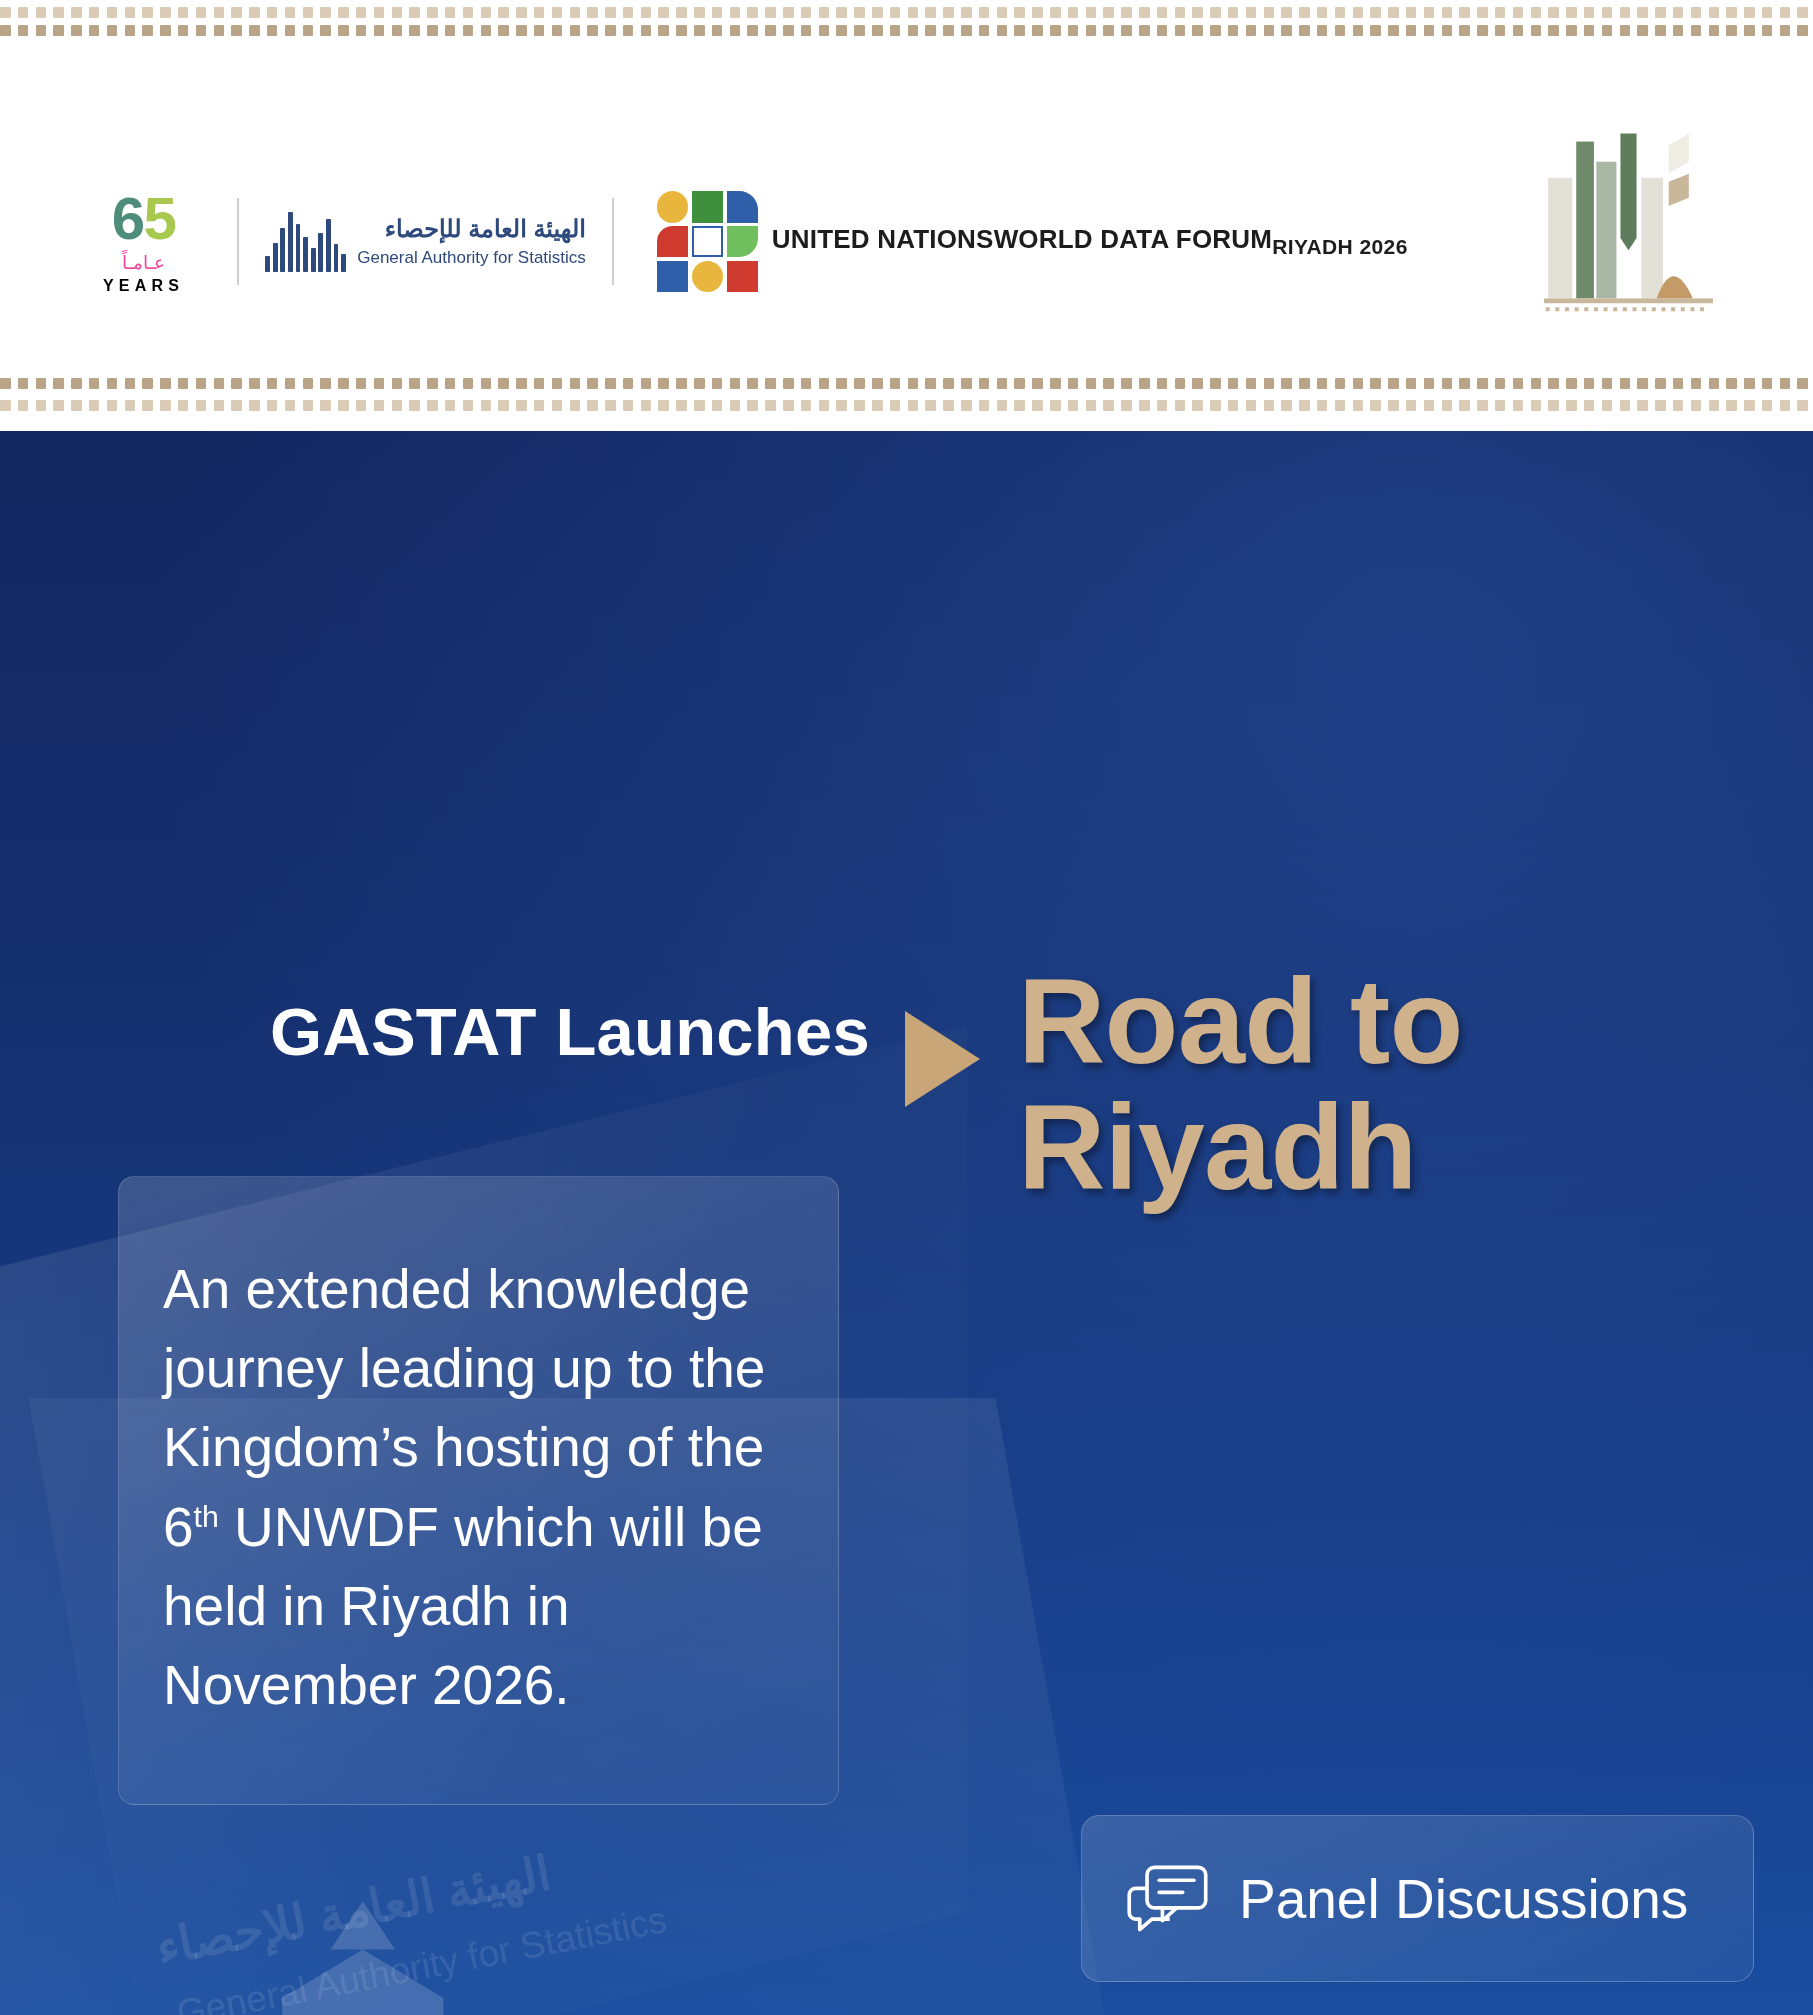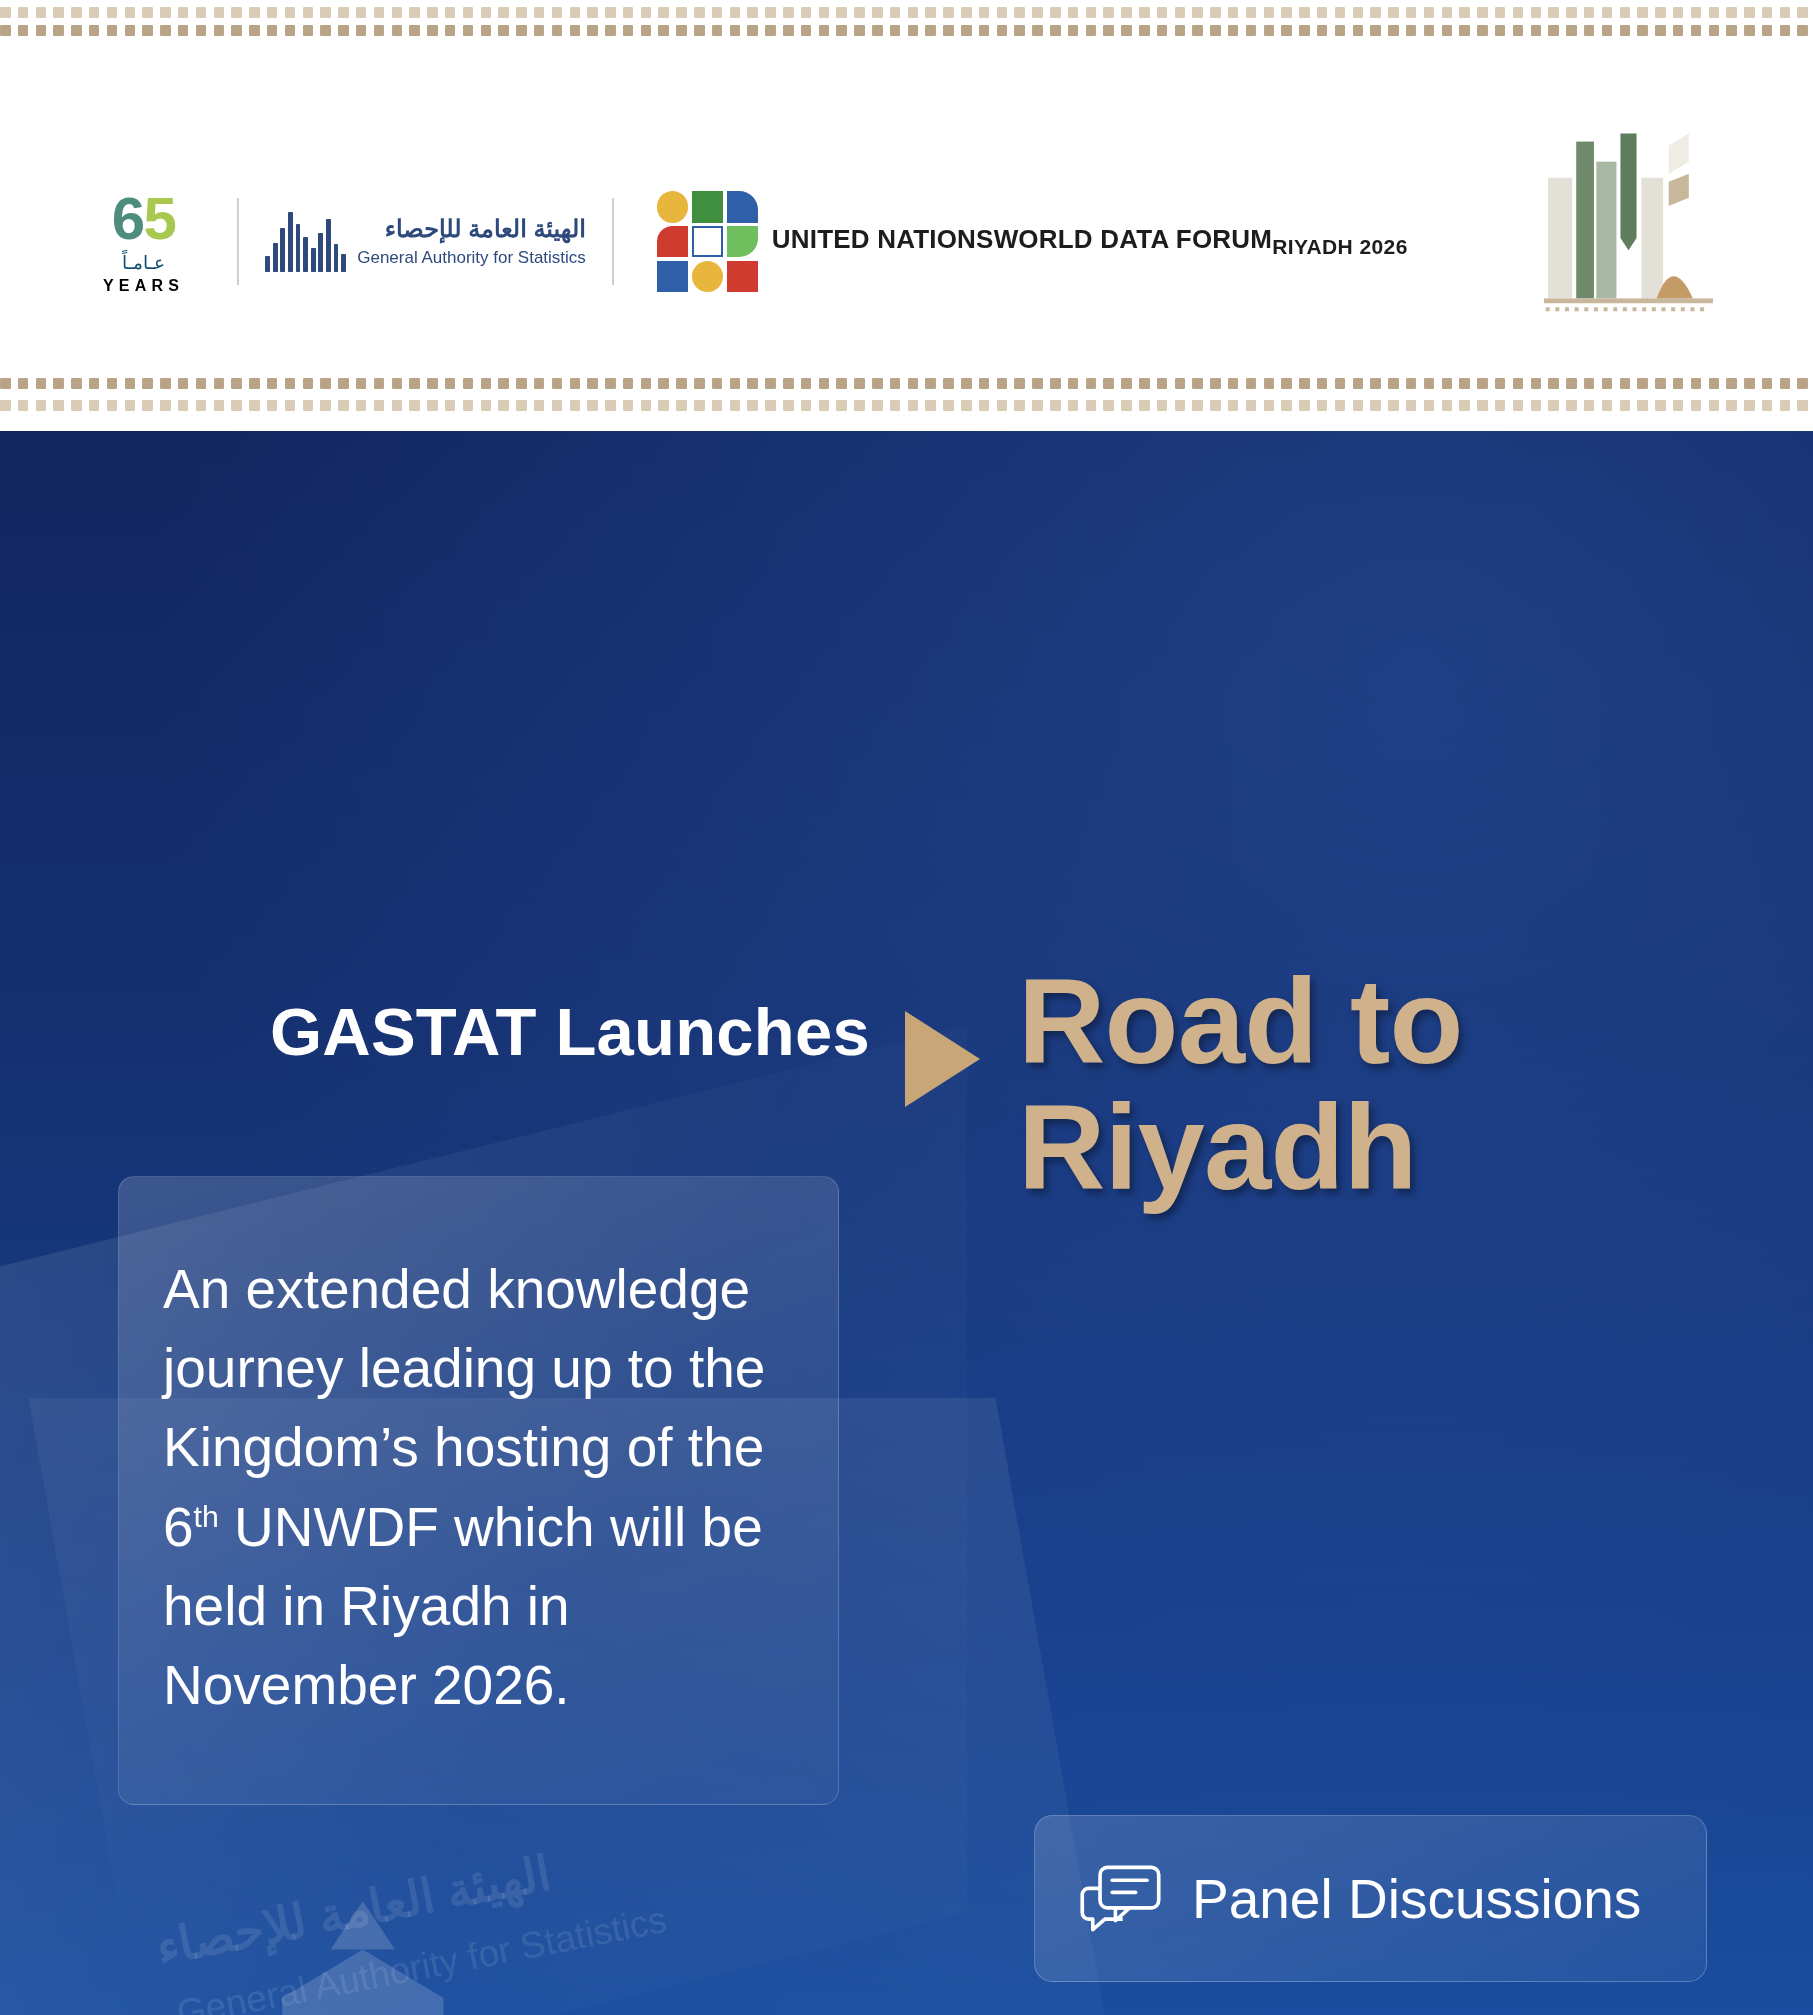--- a/index.html
+++ b/index.html
@@ -41,21 +41,21 @@
     display: flex; flex-direction: column; align-items: center;
     width: 133px;
   }
   .logo-65 .num {
     font-size: 60px; font-weight: 700; color: #4e8d7c; letter-spacing: -1.6px;
     line-height: 1;
   }
   .logo-65 .num .six { color: #4e8d7c; }
   .logo-65 .num .five { color: #a8c84f; }
   .logo-65 .ar {
-    font-size: 18.5px; color: #0c4a6e; margin-top: 3.2px; letter-spacing: 1.2px;
+    font-size: 18.5px; color: #ec4899; margin-top: 3.2px; letter-spacing: 1.2px;
   }
   .logo-65 .years {
     font-size: 16px; color: #000000; letter-spacing: 5.2px; margin-top: 2.4px;
     font-weight: 600;
   }
   .vline { width: 2px; height: 87px; background: #cfcfcf; margin: 0 22.6px; }
 
   .gastat-logo { display: flex; align-items: center; gap: 11.3px; }
   .bars { display: flex; align-items: flex-end; gap: 2.8px; height: 60px; }
   .bars i { display: block; width: 4.8px; background: #2e4a7d; border-radius: 0.8px; }
@@ -152,20 +152,21 @@
   .pills { position: absolute; left: 1034px; top: 1384px; width: 677px; }
   .pill {
     position: relative;
     width: 673px; height: 167px;
     margin-bottom: 71px;
     border-radius: 18.5px;
     background: linear-gradient(160deg, rgba(255,255,255,0.15) 0%, rgba(255,255,255,0.05) 100%);
     border: 0.8px solid rgba(255,255,255,0.22);
     display: flex; align-items: center; gap: 26px;
     padding-left: 44px;
+    margin-left: 47px;
   }
   .pill .ico { width: 87px; height: 77px; flex: 0 0 auto; }
   .pill .lbl { font-size: 55px; color: #ffffff; font-weight: 400; }
 
   
   .contacts { position: absolute; left: 1030px; top: 2281px; width: 709px; }
 </style>
 </head>
 <body>
 

